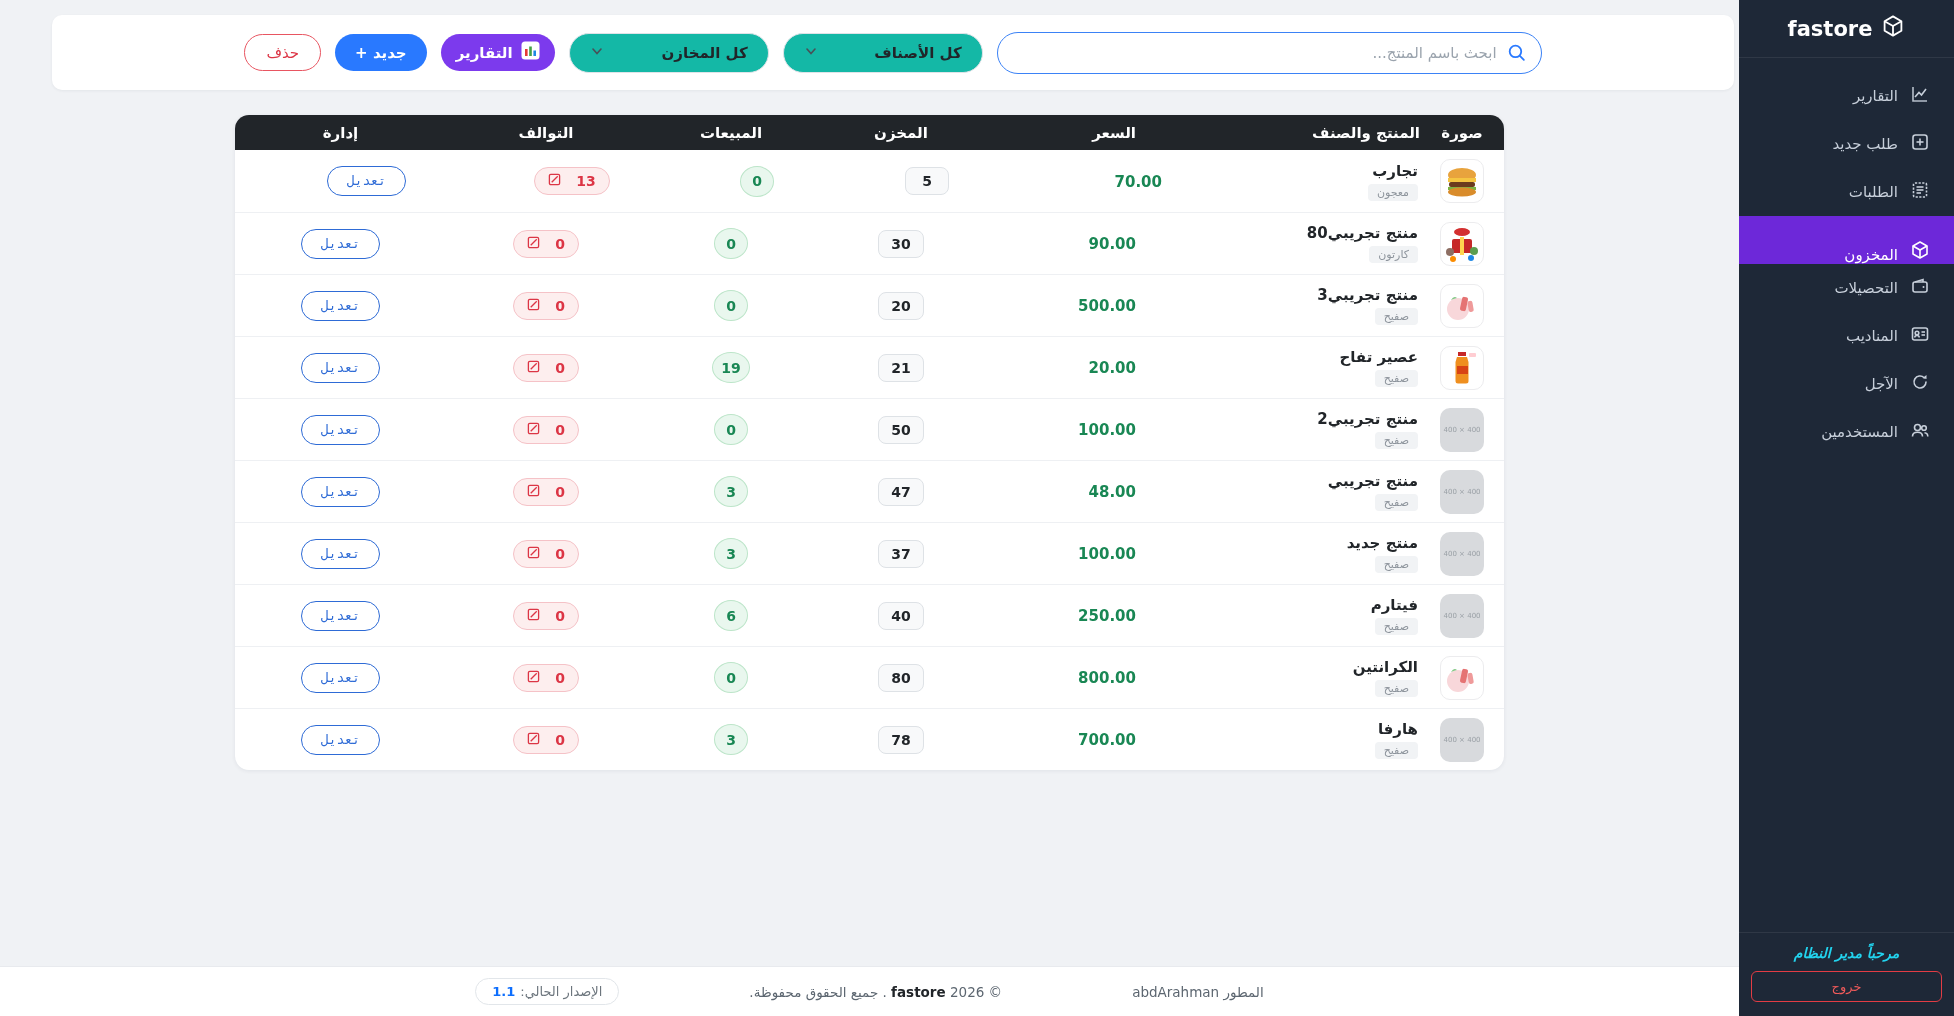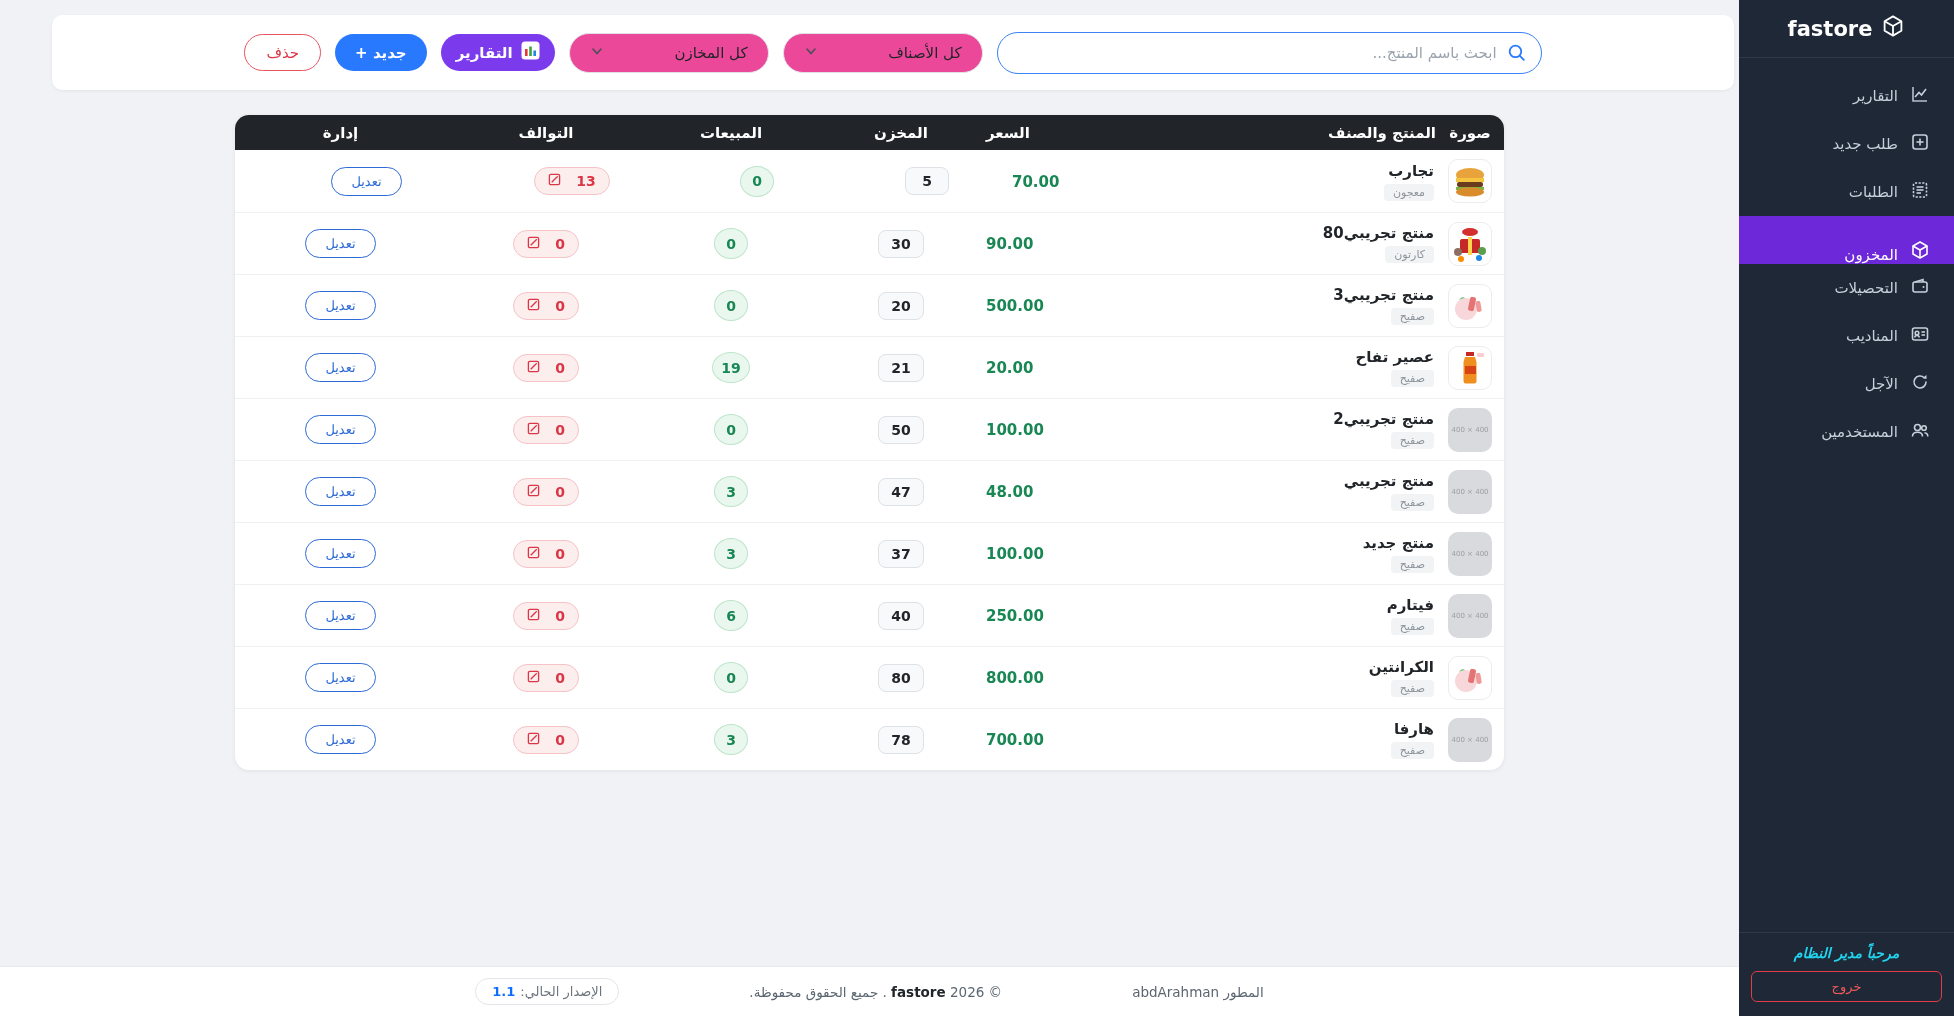--- a/index.html
+++ b/index.html
@@ -96,30 +96,31 @@
     outline: none;
     font-family: inherit;
     background: #fff;
   }
   .search-input::placeholder { color: #9aa3ad; }
   .search-icon { position: absolute; right: 15px; top: 10px; }
 
   .filter-select {
     width: 200px;
     height: 40px;
-    background: #ec4899;
+    background: #14b8a6;
     border: 1px solid #dfe3e8;
     border-radius: 50px;
     display: flex;
     align-items: center;
     justify-content: space-between;
     padding: 0 20px;
     font-size: 15px;
     color: #212529;
     cursor: pointer;
+    font-weight: bold;
   }
 
   .btn { height: 37px; border-radius: 50px; font-size: 15px; font-weight: bold; cursor: pointer; font-family: inherit; display: flex; align-items: center; gap: 8px; }
   .btn-reports { background: #7c3aed; color: #fff; border: none; padding: 0 15px; }
   .btn-new { background: #2979ff; color: #fff; border: none; padding: 0 20px; }
   .btn-delete { background: #fff; color: #dc3545; border: 1.5px solid #e85561; padding: 0 21px; font-weight: normal; }
 
   
   .table-card {
     width: 1269px;
@@ -138,23 +139,23 @@
     font-weight: bold;
     font-size: 15px;
   }
   .t-row {
     display: flex;
     align-items: center;
     height: 62px;
     border-top: 1px solid #eef0f3;
   }
   .t-row:first-of-type { border-top: none; padding-left: 26px; }
-  .col-image   { width: 68px;  display: flex; justify-content: center; }
+  .col-image   { width: 84px;  display: flex; justify-content: center; }
   .col-product { flex: 1; }
-  .col-price   { width: 150px; text-align: left; }
+  .col-price   { width: 150px; text-align: right; }
   .col-stock   { width: 170px; text-align: center; }
   .col-sales   { width: 170px; text-align: center; }
   .col-damaged { width: 200px; text-align: center; }
   .col-manage  { width: 211px; text-align: center; }
   .t-header .col-product { text-align: right; padding-left: 30px; }
   .t-header .col-image { justify-content: center; }
 
   .prod-img {
     width: 44px; height: 44px;
     border-radius: 10px;
@@ -215,21 +216,21 @@
     cursor: pointer;
   }
   .edit-btn {
     background: #fff;
     border: 1px solid #2e6bd6;
     color: #2e6bd6;
     border-radius: 50px;
     padding: 6px 19px;
     font-size: 13px;
     cursor: pointer;
-    font-family: Liberation Sans, sans-serif;
+    font-family: Liberation Mono, monospace;
   }
 
   
   .footer {
     margin-top: auto;
     height: 50px;
     background: #ffffff;
     border-top: 1px solid #e8eaee;
     display: flex;
     align-items: center;

